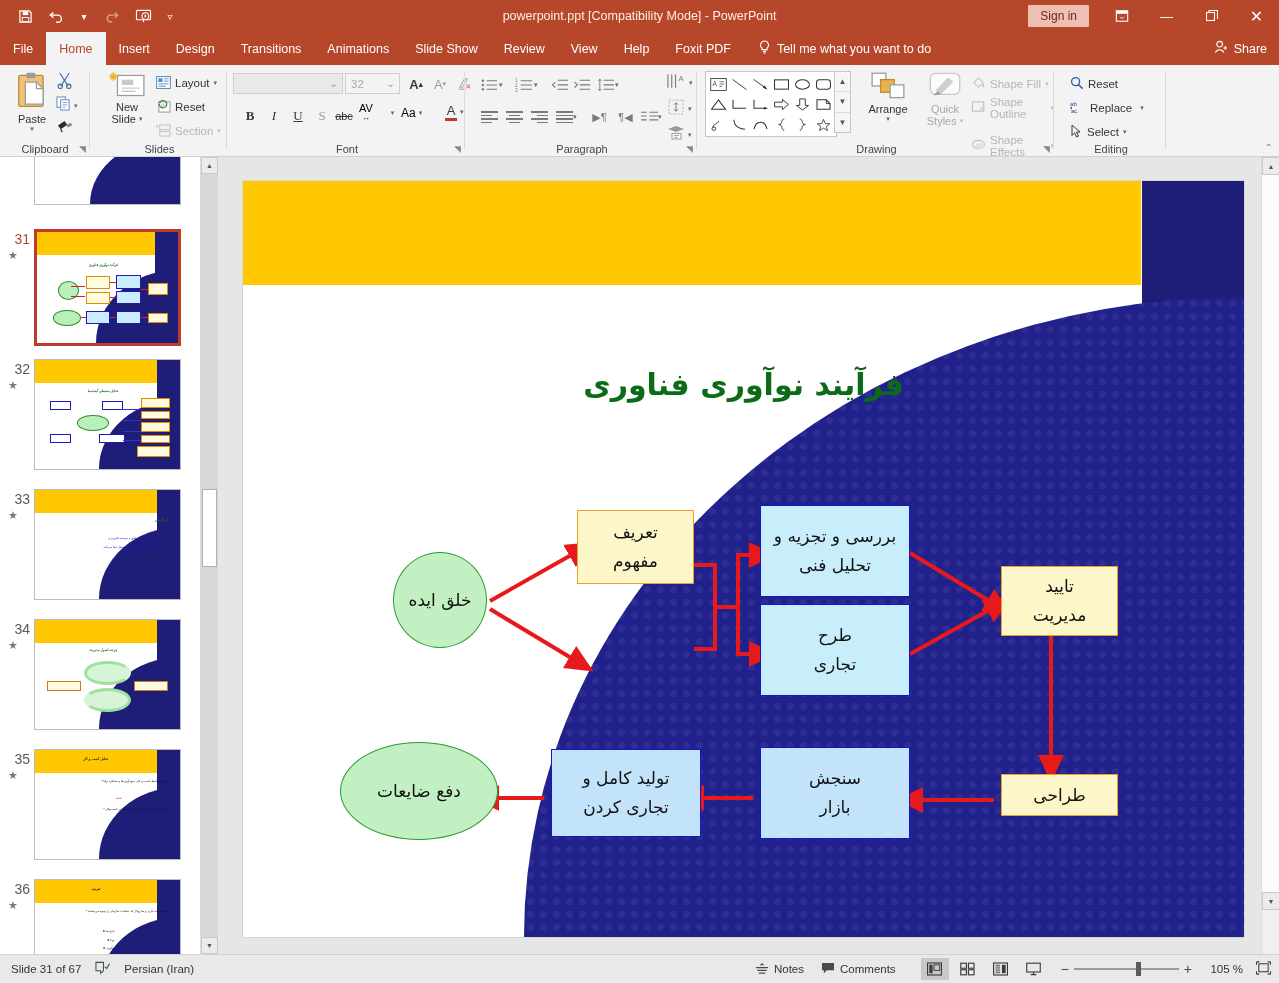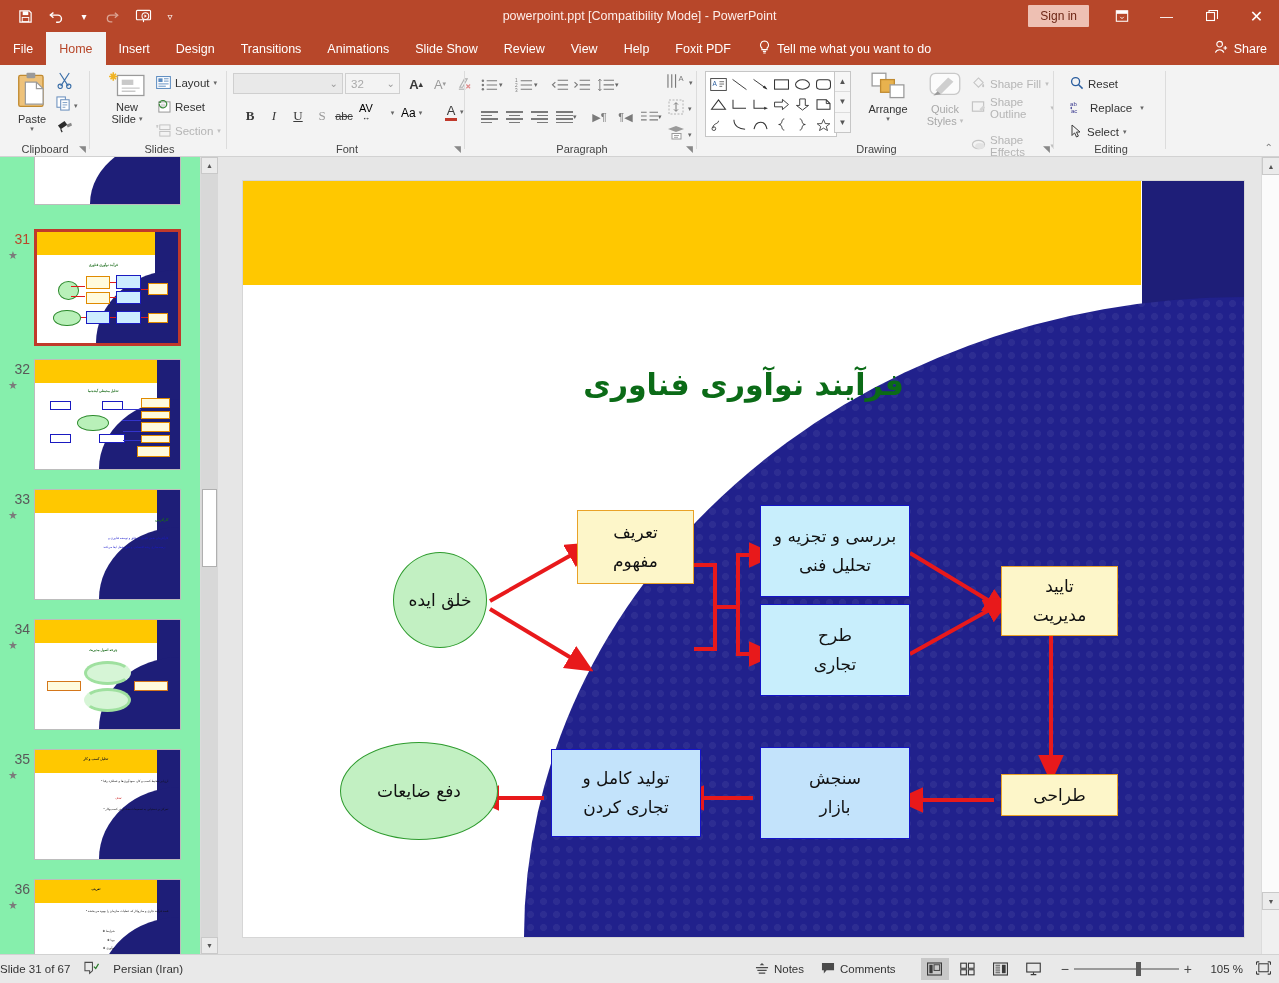--- a/index.html
+++ b/index.html
@@ -114,21 +114,21 @@
   .shape-cell { display:flex; align-items:center; justify-content:center; }
   .gallery-scroll {
     position: absolute; width: 17px; border: 1px solid #c6c6c6; background: #f6f6f6;
     display: flex; flex-direction: column;
   }
   .gs-btn { flex:1; display:flex; align-items:center; justify-content:center; font-size: 8px; color:#555; border-bottom:1px solid #dcdcdc;}
 
   
   .slides-panel {
     position: absolute; left: 0; top: 157px; width: 200px; height: 797px;
-    background: #86efac; overflow: hidden;
+    background: #ffffff; overflow: hidden;
   }
   .thumb-row { position: absolute; left: 0; width: 200px; }
   .thumb-num {
     position: absolute; left: 4px; width: 26px; text-align: right;
     font-size: 14px; color: #595959;
   }
   .thumb-num.active { color: #b7472a; }
   .thumb-star { position:absolute; left: 8px; font-size: 11px; color:#7b7b7b; }
   .thumb {
     position: absolute; left: 34px; width: 147px; background: #fff;
@@ -203,21 +203,21 @@
   .node.rect-cyan   { background:#c8eefc; border:1.5px solid #1414c8; }
   .node.rect-blue   { background:#c3e3fb; border:1.5px solid #1414c8; }
   .node.ellipse     { background:#c2f0c2; border:1.5px solid #2e9b2e; border-radius:50%; }
 
   
   .statusbar {
     position:absolute; left:0; bottom:0; width:1279px; height:29px;
     background:#e9e9e9; border-top:1px solid #d2d2d2;
     display:flex; align-items:center; font-size:11.5px; color:#333;
   }
-  .sb-left { display:flex; align-items:center; gap:14px; }
+  .sb-left { display:flex; align-items:center; gap:14px; padding-left:11px; }
   .sb-right { position:absolute; right:8px; display:flex; align-items:center; gap:5px; }
   .sb-item { display:flex; align-items:center; gap:5px; }
   .view-btn {
     width:28px; height:22px; display:flex; align-items:center; justify-content:center;
   }
   .view-btn.active { background:#c8c8c8; }
   .zoom-track { position:relative; width:105px; height:14px; display:flex; align-items:center; }
   .zoom-track .bar { width:100%; height:2px; background:#9a9a9a; }
   .zoom-thumb { position:absolute; left:62px; width:5px; height:14px; background:#5a5a5a; }
 

